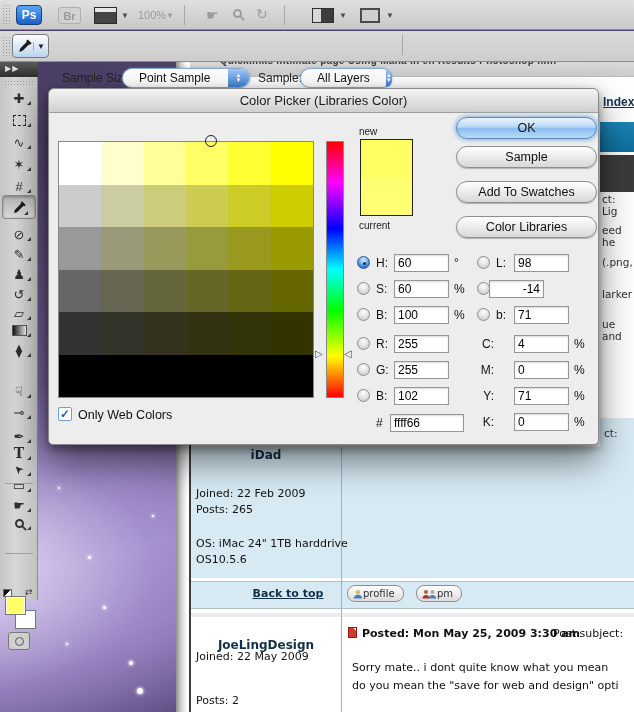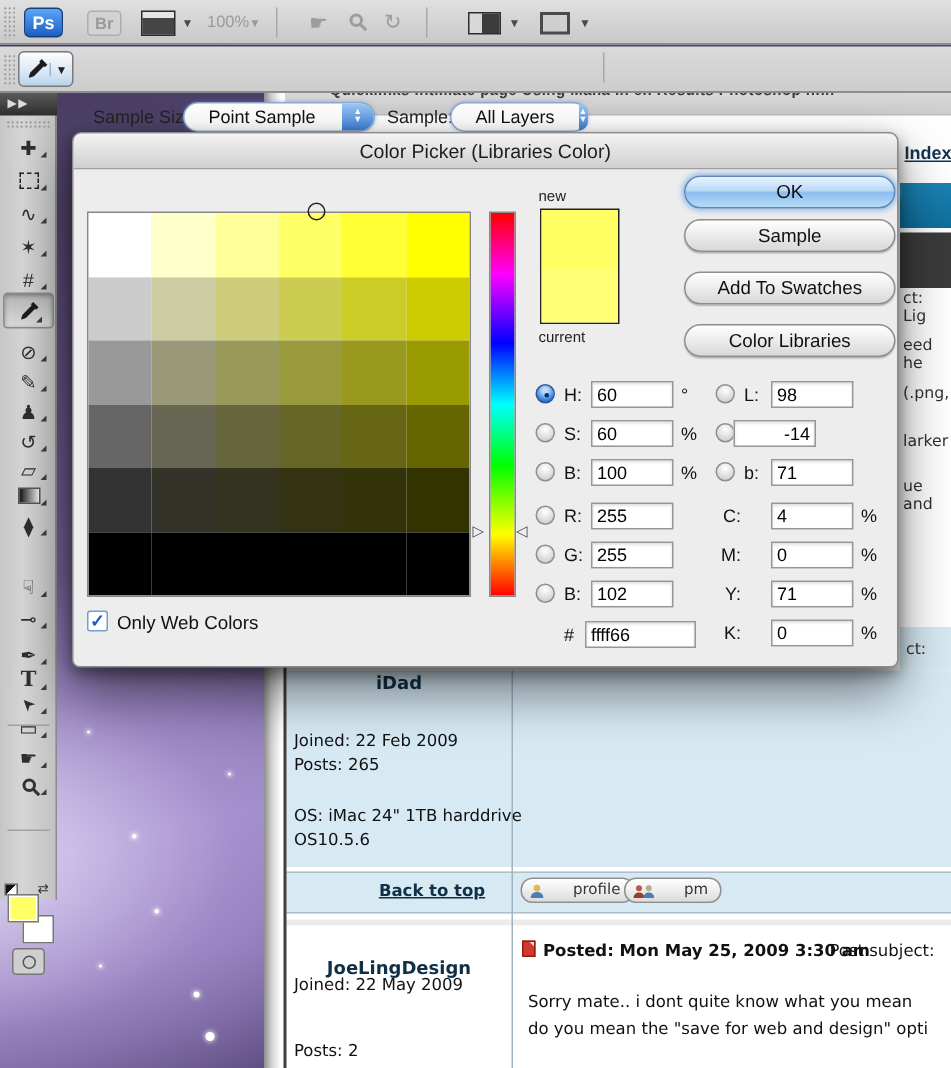--- a/index.html
+++ b/index.html
@@ -31,21 +31,21 @@
 
   .forum-text{ position:absolute; z-index:4; font-family:"DejaVu Sans", sans-serif; font-size:11px; color:#111; }
   .post-bg1{ position:absolute; left:191px; top:447px; width:443px; height:131px; background:#d7eaf4; z-index:3; }
   .row-btt{ position:absolute; left:191px; top:581px; width:443px; height:28px; background:#d7eaf4; z-index:3;
     border-top:1px solid #aebfc9; border-bottom:1px solid #aebfc9;}
   .gap-strip{ position:absolute; left:191px; top:613px; width:443px; height:4px; background:#ececec; z-index:3; }
   .tbl-border{ position:absolute; left:189px; top:445px; width:2px; height:267px; background:#3f3f3f; z-index:4; }
   .col-sep{ position:absolute; left:341px; top:447px; width:1px; height:265px; background:#9fb4c0; z-index:4; }
   .username{ font-weight:bold; color:#103048; font-size:12px; text-align:center; width:148px; left:192px; }
   .btt-link{ font-weight:bold; color:#103048; text-decoration:underline; text-align:center; width:148px; left:192px; cursor:pointer;margin-left:22px;}
-  .btn-mini{ position:absolute; z-index:4; display:flex; align-items:center; gap:19px; height:17px;
+  .btn-mini{ position:absolute; z-index:4; display:flex; align-items:center; gap:0; height:17px;
     border:1px solid #8f8f8f; border-radius:8px; background:linear-gradient(#ffffff,#dcdcdc);
     font-family:"DejaVu Sans", sans-serif; font-size:10px; color:#333; padding:0 8px 0 5px; cursor:pointer;}
   .doc-icon{ position:absolute; left:348px; top:627px; width:9px; height:11px; background:#cf3a2a; border:1px solid #8f1f14; z-index:4;}
   .doc-icon::after{ content:""; position:absolute; right:0; top:0; border-left:3px solid #fff0; border-top:3px solid #f6d9d4;}
 
   
   .appbar{ position:absolute; left:0; top:0; width:634px; height:30px; z-index:10;
     background:linear-gradient(#e0e0e0,#c8c8c8); border-bottom:1px solid #8e8e8e; }
   .optbar{ position:absolute; left:0; top:31px; width:634px; height:31px; z-index:10;
     background:linear-gradient(#dadada,#cdcdcd); border-bottom:1px solid #8e8e8e; }

